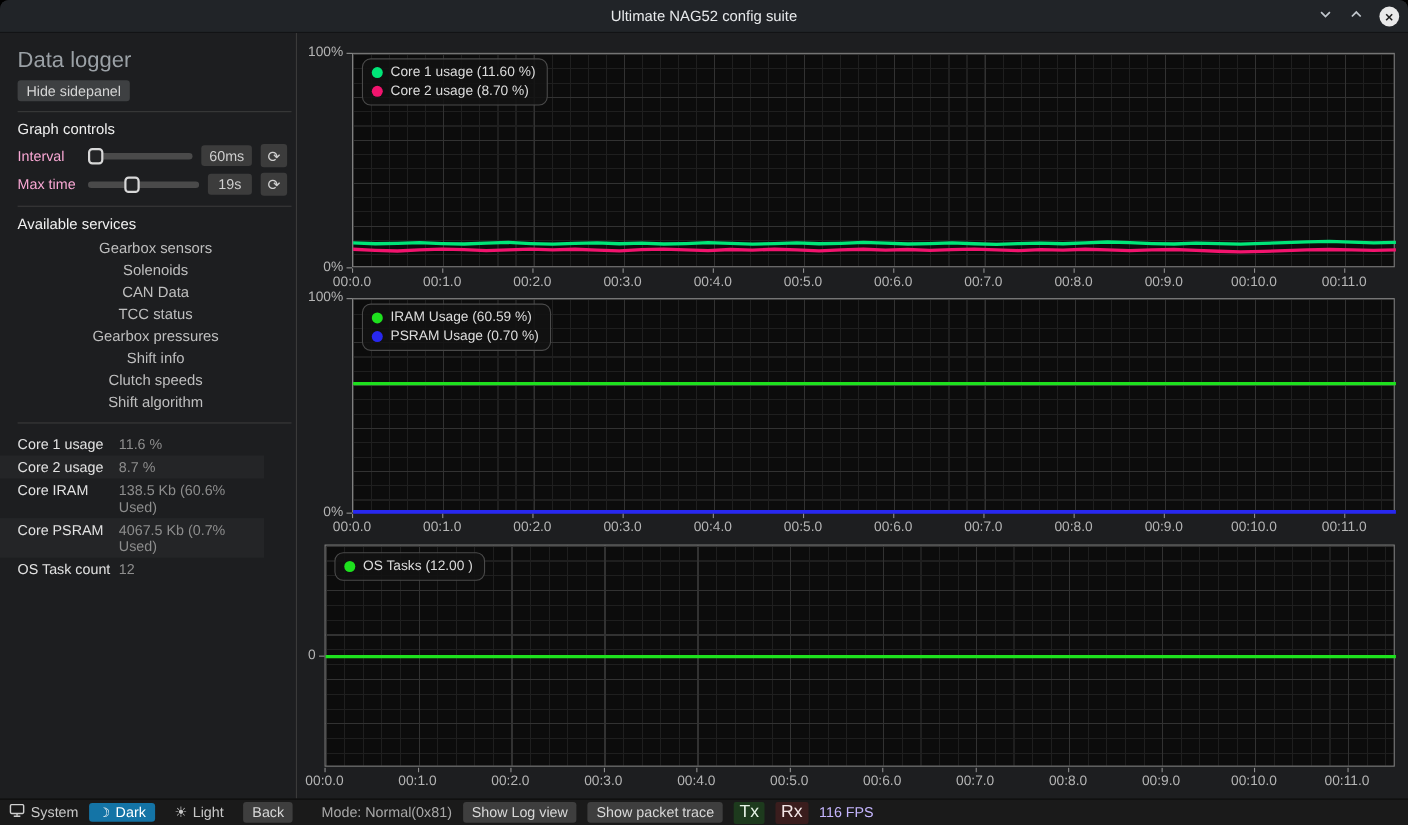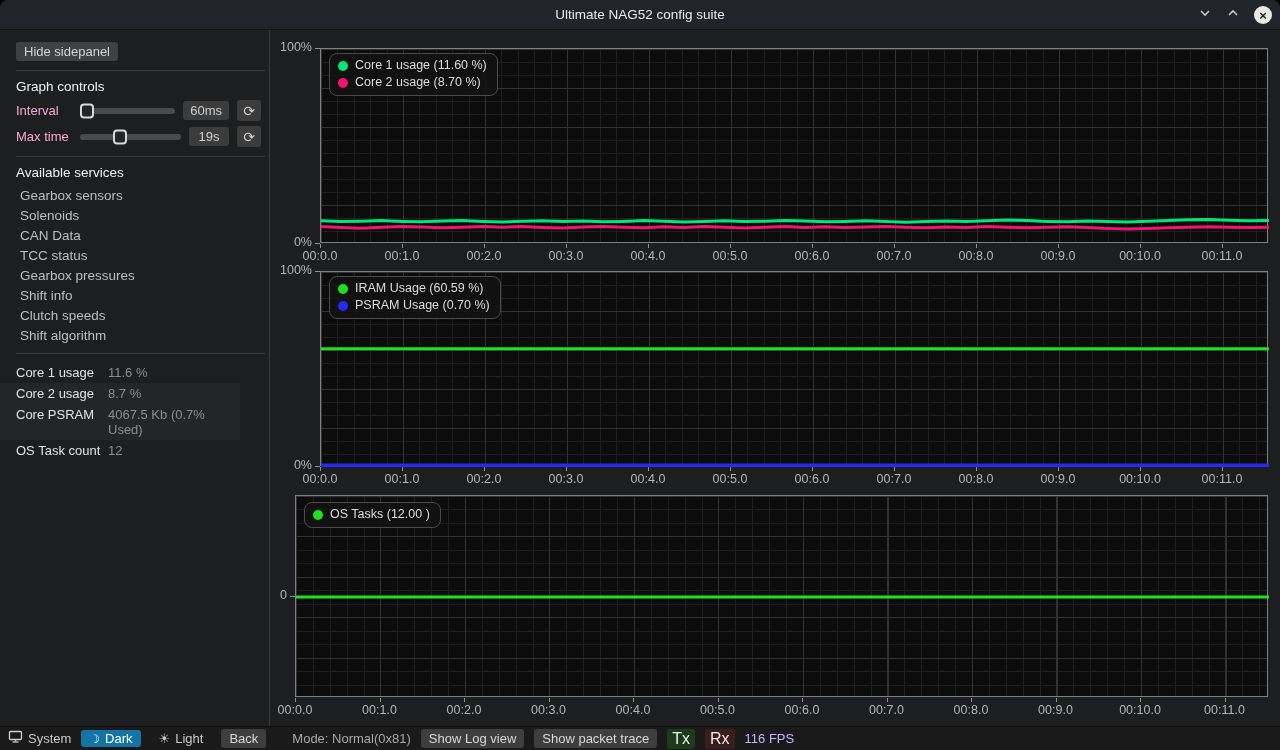--- a/index.html
+++ b/index.html
@@ -20,21 +20,21 @@
   .btn-flat{display:inline-block;background:#3e4042;color:#d5d5d5;font-size:13px;padding:2px 8px;border-radius:3px;border:none;cursor:pointer;}
   .divider{height:1px;background:#3a3a3a;margin:9px 4px 8px 16px;}
   .section-head{color:#f0f0f0;font-size:13.5px;margin:2px 0 6px 0;}
   .slider-row{display:flex;align-items:center;margin:5px 0;gap:8px;}
   .slider-row .lab{color:#f9a8d4;font-size:13px;width:56px;flex:none;}
   .slider-track{position:relative;flex:1;height:6px;background:#4a4a4a;border-radius:3px;}
   .slider-handle{position:absolute;top:50%;width:14px;height:15px;background:#232426;border:2px solid #d8d8d8;border-radius:4px;transform:translate(-50%,-50%);}
   .val-box{background:#3c3c3c;color:#cfcfcf;font-size:13px;border-radius:3px;padding:2px 7px;min-width:40px;text-align:center;flex:none;}
   .refresh-btn{background:#3c3c3c;color:#d0d0d0;border:none;border-radius:3px;width:24px;height:21px;font-size:14px;line-height:1;cursor:pointer;flex:none;display:flex;align-items:center;justify-content:center;}
   #service-list{list-style:none;margin:0;padding:0 0 0 20px;}
-  #service-list li{margin:2px 0;}
+  #service-list li{margin:2px 0;text-align:center;}
   #service-list .svc{display:inline-block;color:#bfbfbf;font-size:13.5px;padding:1px 6px;margin-left:-6px;border-radius:2px;cursor:pointer;}
   #service-list .svc.selected{background:#1474a6;color:#ffffff;}
   #stats-table{margin-top:2px;width:240px;font-size:13px;}
   .stat-row{display:flex;padding:3px 0 3px 16px;line-height:15px;}
   .stat-row.alt{background:#242527;}
   .stat-row .sl{width:92px;flex:none;color:#e2e2e2;}
   .stat-row .sv{color:#8d8d8d;}
 
   
   #main{position:absolute;left:270px;top:30px;right:0;bottom:24px;background:#1d1e20;}
@@ -82,20 +82,21 @@
         </span>
       </span>
       <span class="win-btn">
         <span class="close-circle">×</span>
       </span>
     </div>
   </div>
 
   <div id="sidebar">
     <div class="side-pad">
+      <h1>Data logger</h1>
       <button class="btn-flat">Hide sidepanel</button>
     </div>
     <div class="divider"></div>
     <div class="side-pad">
       <div class="section-head">Graph controls</div>
       <div class="slider-row">
         <span class="lab">Interval</span>
         <div class="slider-track">
           <div class="slider-handle" id="handle-interval" style="left: 7%;"></div>
         </div>
@@ -131,20 +132,24 @@
       </ul>
     <div class="divider"></div>
     <div id="stats-table">
         <div class="stat-row">
           <span class="sl">Core 1 usage</span>
           <span class="sv">11.6 %</span>
         </div>
         <div class="stat-row alt">
           <span class="sl">Core 2 usage</span>
           <span class="sv">8.7 %</span>
+        </div>
+        <div class="stat-row">
+          <span class="sl">Core IRAM</span>
+          <span class="sv">138.5 Kb (60.6% Used)</span>
         </div>
         <div class="stat-row alt">
           <span class="sl">Core PSRAM</span>
           <span class="sv">4067.5 Kb (0.7% Used)</span>
         </div>
         <div class="stat-row">
           <span class="sl">OS Task count</span>
           <span class="sv">12</span>
         </div>
       </div>

